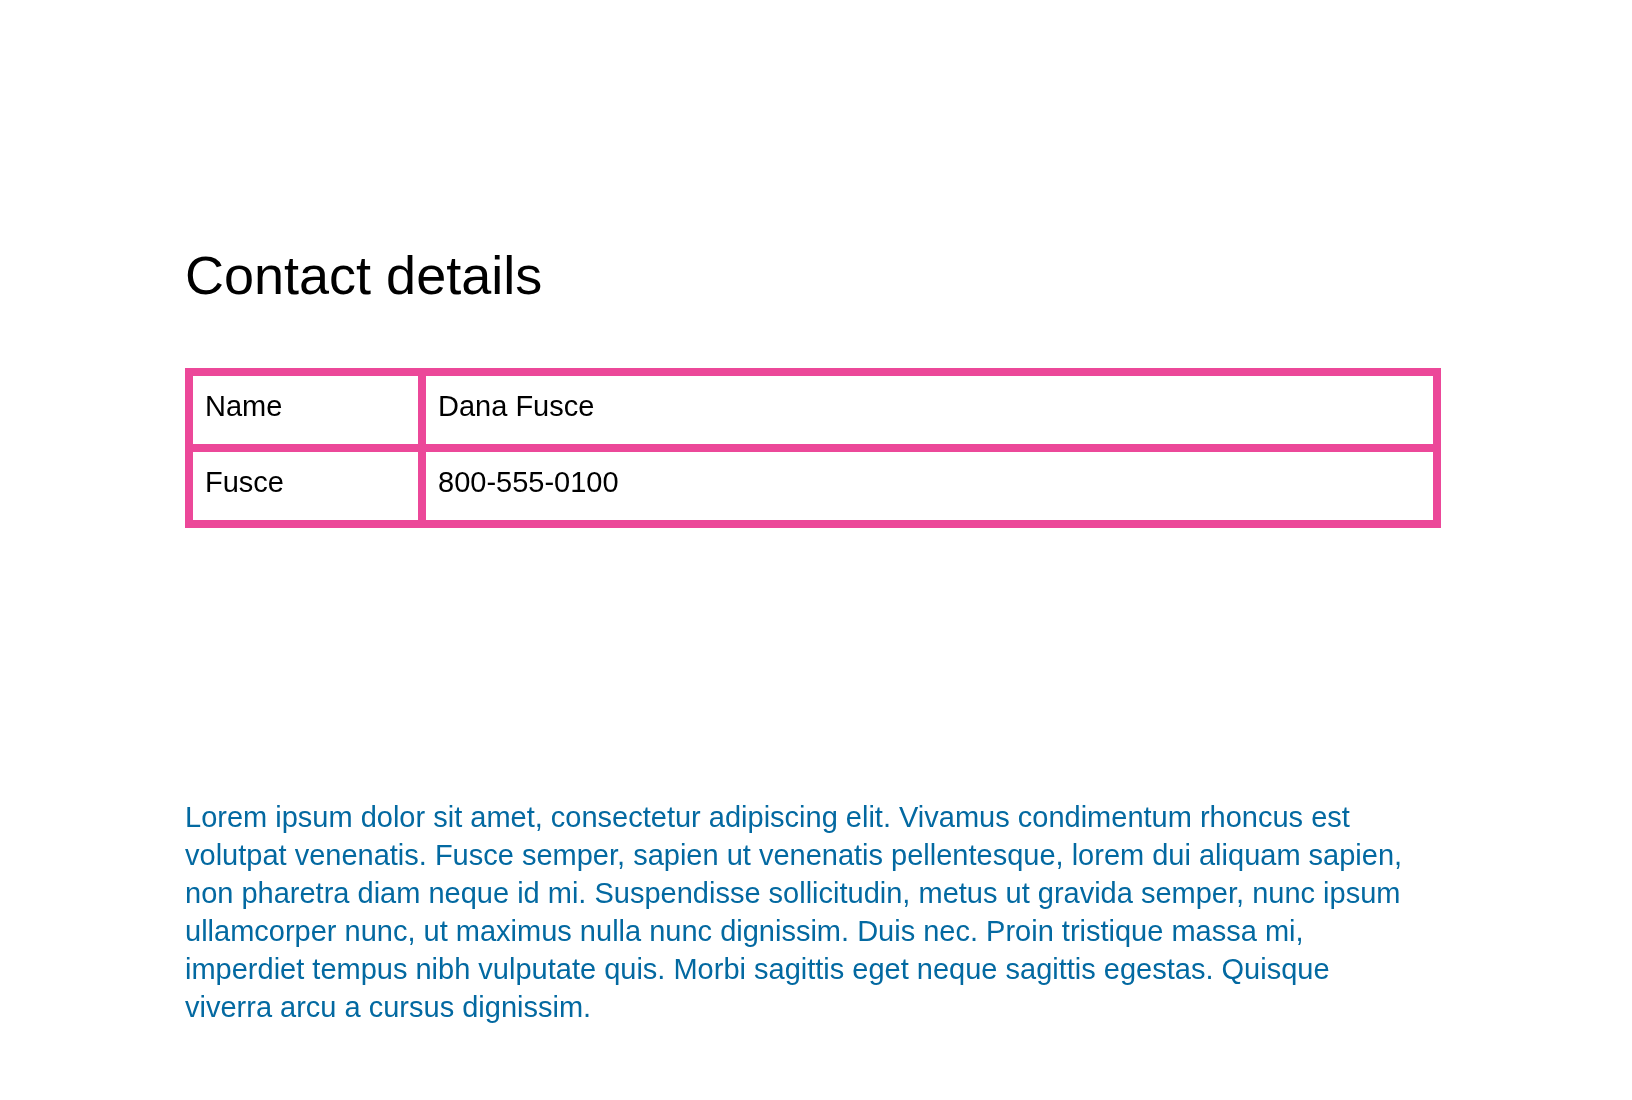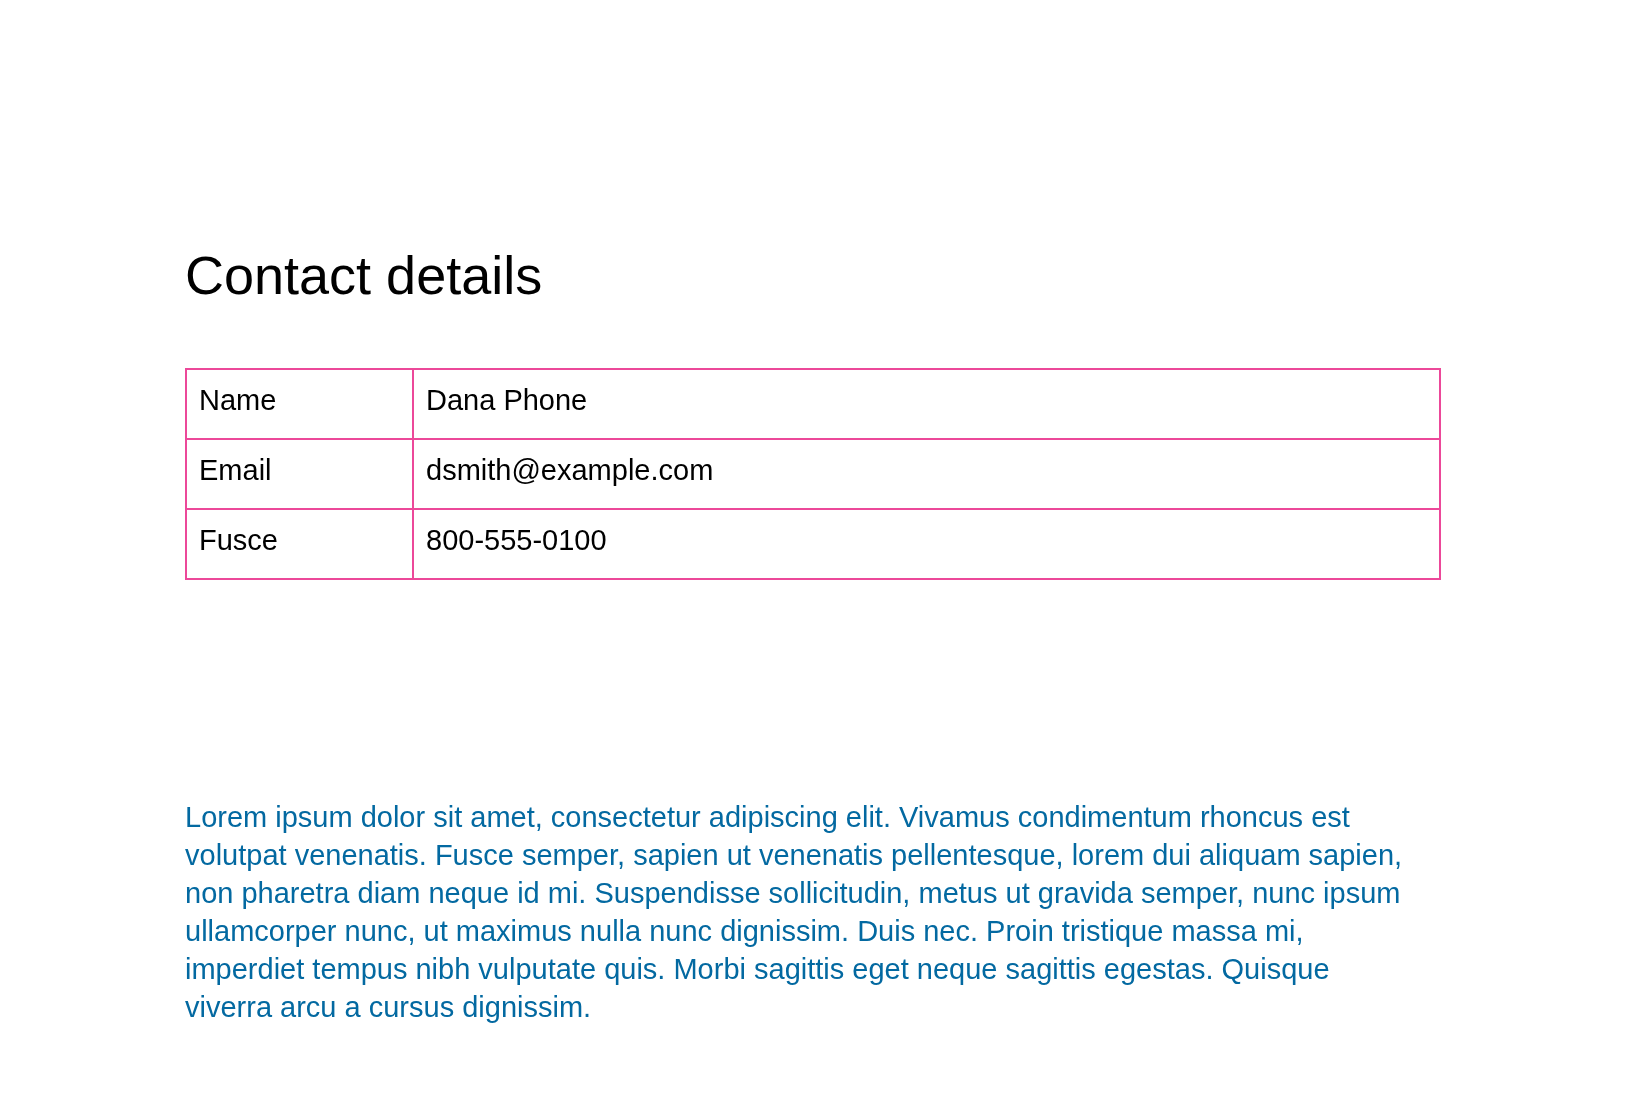--- a/index.html
+++ b/index.html
@@ -31,21 +31,21 @@
 
   table.contact-table {
     position: absolute;
     left: 185px;
     top: 368px;
     width: 1256px;
     border-collapse: collapse;
     table-layout: fixed;
   }
   table.contact-table td {
-    border: 2px solid #ec4899;
+    border: 8px solid #ec4899;
     height: 60px;
     font-size: 29px;
     line-height: 29px;
     padding: 0 0 8px 12px;
     vertical-align: middle;
     color: #000000;
     overflow: hidden;
     white-space: nowrap;
   }
   table.contact-table td.label-cell {
@@ -68,25 +68,21 @@
 <body>
 
 <div class="page">
 
   <h1 class="doc-heading" id="contact-heading">Contact details</h1>
 
   <table class="contact-table">
     <tbody>
       <tr>
         <td class="label-cell">Name</td>
-        <td class="value-cell">Dana Phone</td>
-      </tr>
-      <tr>
-        <td class="label-cell">Email</td>
-        <td class="value-cell">dsmith@example.com</td>
+        <td class="value-cell">Dana Fusce</td>
       </tr>
       <tr>
         <td class="label-cell">Fusce</td>
         <td class="value-cell">800-555-0100</td>
       </tr>
     </tbody>
   </table>
 
 
   <p class="body-paragraph">Lorem ipsum dolor sit amet, consectetur adipiscing elit. Vivamus condimentum rhoncus est

